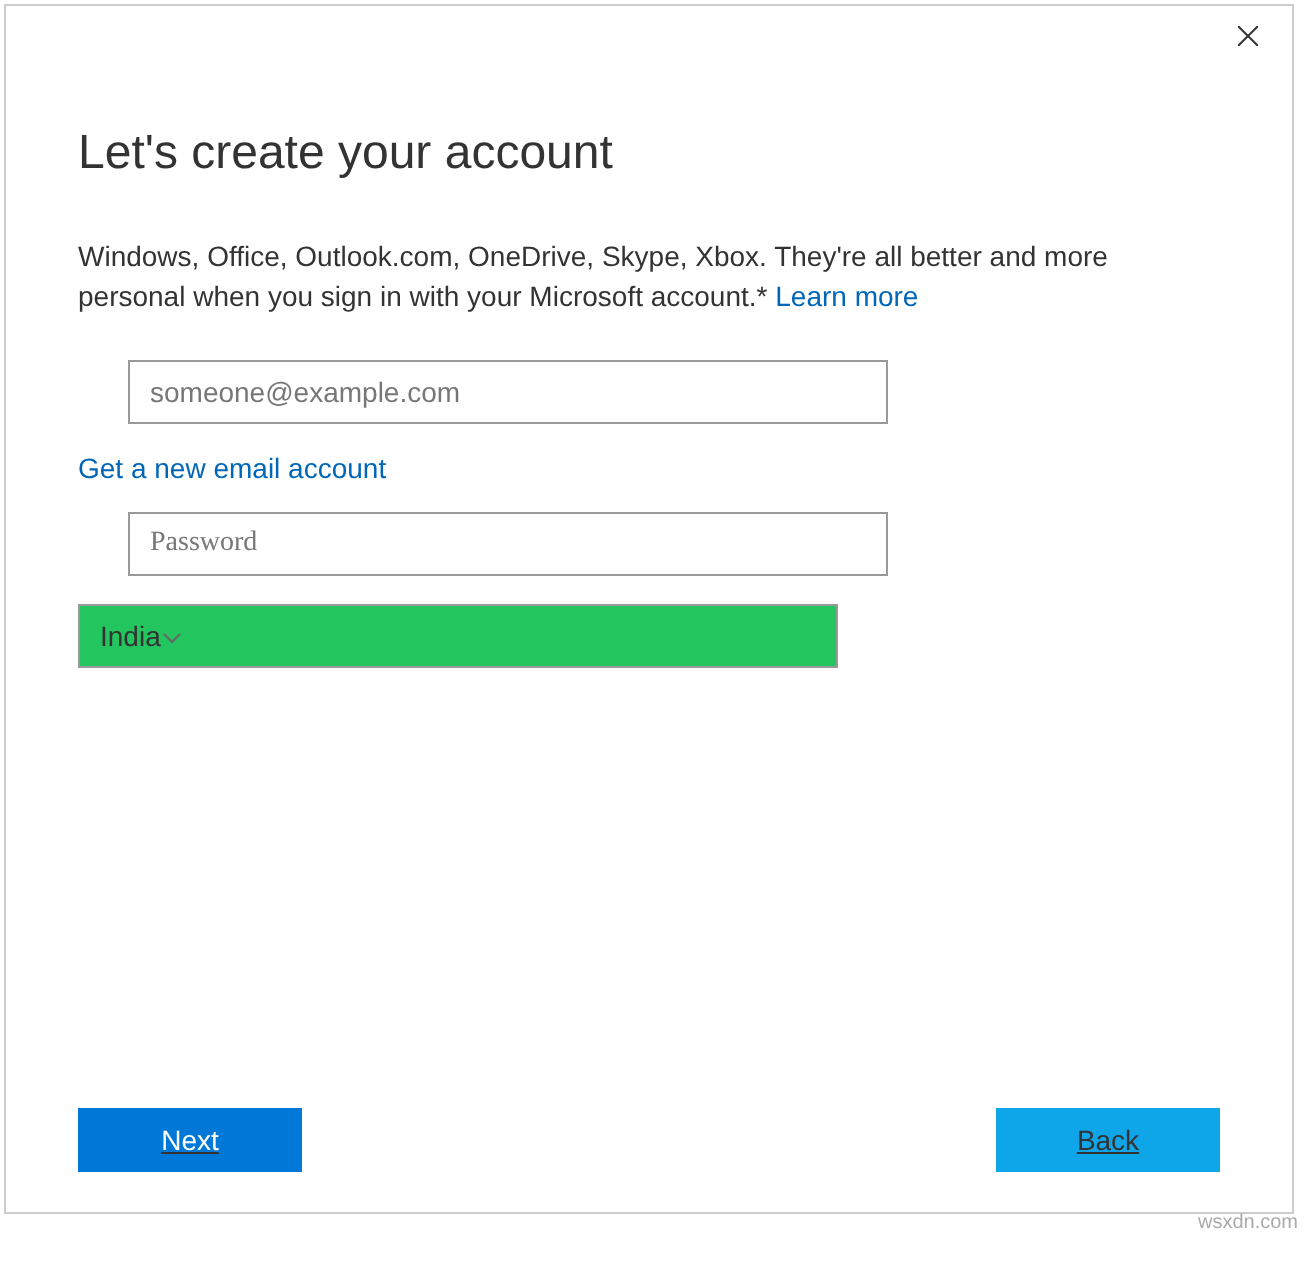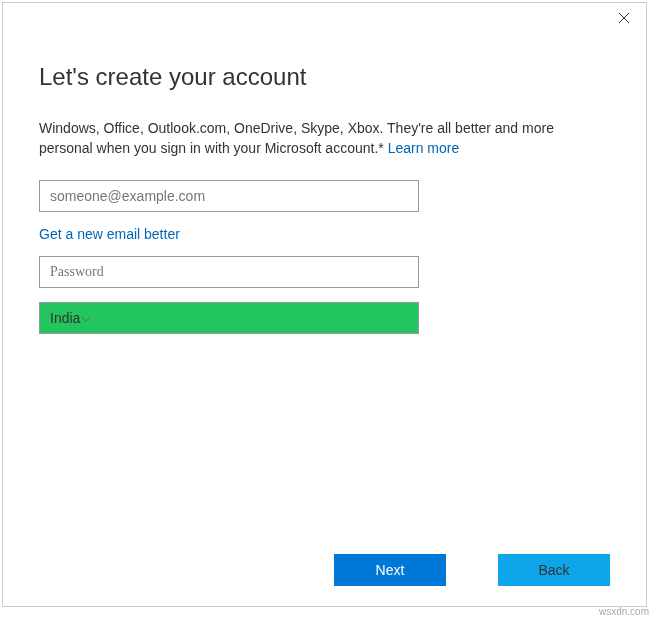--- a/index.html
+++ b/index.html
@@ -60,20 +60,21 @@
     .field {
       width: 380px;
       height: 32px;
       border: 1px solid #999;
       padding: 12px 10px;
       font-size: 14px;
       font-family: inherit;
       color: #666;
       background: #fff;
       display: block;
+      margin-left: 25px;
     }
     .field::placeholder {
       color: #777;
     }
     .email-field {
       margin-bottom: 14px;
     }
     .get-email-link {
       color: #0067b8;
       font-size: 14px;
@@ -123,23 +124,24 @@
       color: #0067b8;
       font-size: 14px;
       cursor: pointer;
       display: inline-block;
       border: 1px solid #d03030;
       padding: 4px 6px;
       margin-left: -6px;
     }
     .button-row {
       display: flex;
-      justify-content: flex-end;
+      justify-content: space-between;
       gap: 10px;
       margin-top: 26px;
+      text-decoration: underline;
     }
     .btn {
       width: 112px;
       height: 32px;
       border: none;
       font-size: 14px;
       font-family: inherit;
       cursor: pointer;
     }
     .btn-primary {
@@ -176,21 +178,21 @@
   <div class="content">
 
     <h1 class="title">Let's create your account</h1>
 
     <p class="description">
       <span>Windows, Office, Outlook.com, OneDrive, Skype, Xbox. They're all better and more personal when you sign in with your Microsoft account.* </span><span class="link">Learn more</span>
     </p>
 
     <input type="text" class="field email-field" placeholder="someone@example.com" style="">
 
-    <span class="get-email-link">Get a new email better</span>
+    <span class="get-email-link">Get a new email account</span>
 
     <input type="password" class="field password-field" placeholder="Password" style="">
 
     <div class="country-select">
       <span>India</span>
       <span class="chevron">
         <svg viewBox="0 0 12 12">
             <polyline points="2,4 6,8 10,4" fill="none" stroke="#666" stroke-width="1"></polyline>
           </svg>
       </span>

